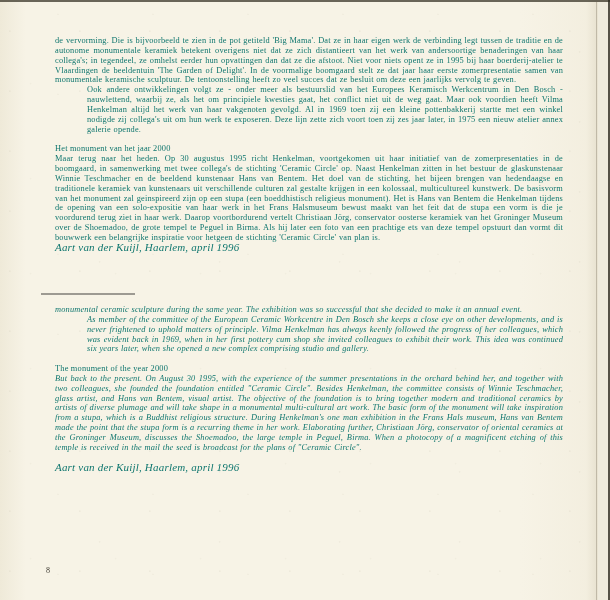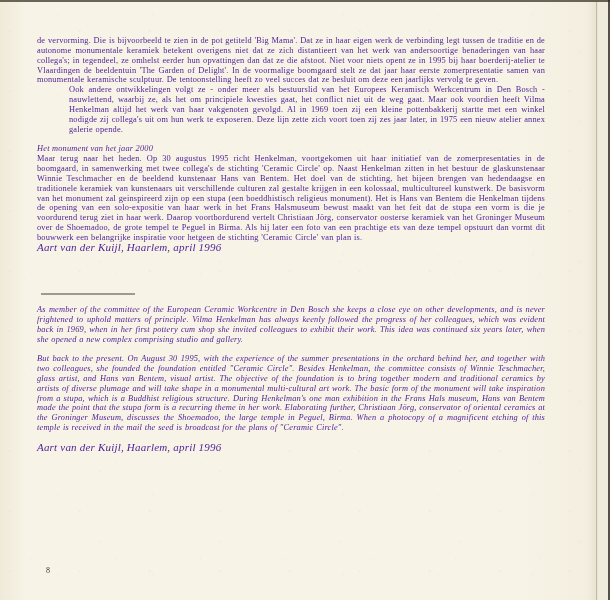--- a/index.html
+++ b/index.html
@@ -59,44 +59,43 @@
     position: absolute;
     right: 0; top: 0;
     width: 2px; height: 600px;
     background: #2e2a20;
     opacity: 0.8;
   }
 
   
   .text-block {
     position: absolute;
-    left: 37px;
+    left: 55px;
     width: 508px;
-    color: #4c1d95;
+    color: #0f766e;
     text-align: justify;
     text-justify: inter-word;
   }
   #dutch-section { top: 36px; }
   #english-section { top: 305px; }
 
   .body-para {
     font-size: 8.35px;
     line-height: 9.85px;
     letter-spacing: 0.18px;
     margin: 0;
     word-spacing: 0.4px;
   }
   .body-para + .body-para { margin-top: 0; margin-left: 32px; }
 
   .section-heading {
     font-size: 8.35px;
     line-height: 9.85px;
     letter-spacing: 0.2px;
     margin: 0;
-    font-style: italic;
     text-align: left;
   }
   .section-heading.roman {
     font-style: normal;
   }
   .spacer-line {
     height: 9.85px;
   }
   .byline {
     font-size: 11px;
@@ -163,22 +162,24 @@
     <p class="body-para">Ook andere ontwikkelingen volgt ze - onder meer als bestuurslid van het Europees Keramisch Werkcentrum in Den Bosch - nauwlettend, waarbij ze, als het om principiele kwesties gaat, het conflict niet uit de weg gaat. Maar ook voordien heeft Vilma Henkelman altijd het werk van haar vakgenoten gevolgd. Al in 1969 toen zij een kleine pottenbakkerij startte met een winkel nodigde zij collega's uit om hun werk te exposeren. Deze lijn zette zich voort toen zij zes jaar later, in 1975 een nieuw atelier annex galerie opende.</p>
     <div class="spacer-line"></div>
     <p class="section-heading">Het monument van het jaar 2000</p>
     <p class="body-para">Maar terug naar het heden. Op 30 augustus 1995 richt Henkelman, voortgekomen uit haar initiatief van de zomerpresentaties in de boomgaard, in samenwerking met twee collega's de stichting 'Ceramic Circle' op. Naast Henkelman zitten in het bestuur de glaskunstenaar Winnie Teschmacher en de beeldend kunstenaar Hans van Bentem. Het doel van de stichting, het bijeen brengen van hedendaagse en traditionele keramiek van kunstenaars uit verschillende culturen zal gestalte krijgen in een kolossaal, multicultureel kunstwerk. De basisvorm van het monument zal geinspireerd zijn op een stupa (een boeddhistisch religieus monument). Het is Hans van Bentem die Henkelman tijdens de opening van een solo-expositie van haar werk in het Frans Halsmuseum bewust maakt van het feit dat de stupa een vorm is die je voordurend terug ziet in haar werk. Daarop voortbordurend vertelt Christiaan Jörg, conservator oosterse keramiek van het Groninger Museum over de Shoemadoo, de grote tempel te Peguel in Birma. Als hij later een foto van een prachtige ets van deze tempel opstuurt dan vormt dit bouwwerk een belangrijke inspiratie voor hetgeen de stichting 'Ceramic Circle' van plan is.</p>
     <p class="byline">Aart van der Kuijl, Haarlem, april 1996</p>
   </div>
 
   <div id="section-divider"></div>
 
   <div class="text-block italic-block" id="english-section">
+    <p class="body-para">monumental ceramic sculpture during the same year. The exhibition was so successful that she decided to make it an annual event.</p>
     <p class="body-para">As member of the committee of the European Ceramic Workcentre in Den Bosch she keeps a close eye on other developments, and is never frightened to uphold matters of principle. Vilma Henkelman has always keenly followed the progress of her colleagues, which was evident back in 1969, when in her first pottery cum shop she invited colleagues to exhibit their work. This idea was continued six years later, when she opened a new complex comprising studio and gallery.</p>
     <div class="spacer-line"></div>
+    <p class="section-heading roman">The monument of the year 2000</p>
     <p class="body-para">But back to the present. On August 30 1995, with the experience of the summer presentations in the orchard behind her, and together with two colleagues, she founded the foundation entitled "Ceramic Circle". Besides Henkelman, the committee consists of Winnie Teschmacher, glass artist, and Hans van Bentem, visual artist. The objective of the foundation is to bring together modern and traditional ceramics by artists of diverse plumage and will take shape in a monumental multi-cultural art work. The basic form of the monument will take inspiration from a stupa, which is a Buddhist religious structure. During Henkelman's one man exhibition in the Frans Hals museum, Hans van Bentem made the point that the stupa form is a recurring theme in her work. Elaborating further, Christiaan Jörg, conservator of oriental ceramics at the Groninger Museum, discusses the Shoemadoo, the large temple in Peguel, Birma. When a photocopy of a magnificent etching of this temple is received in the mail the seed is broadcast for the plans of "Ceramic Circle".</p>
     <div class="spacer-line"></div>
     <p class="byline">Aart van der Kuijl, Haarlem, april 1996</p>
   </div>
 
   <div id="page-number">8</div>
 
 </div>
 
 </body></html>

